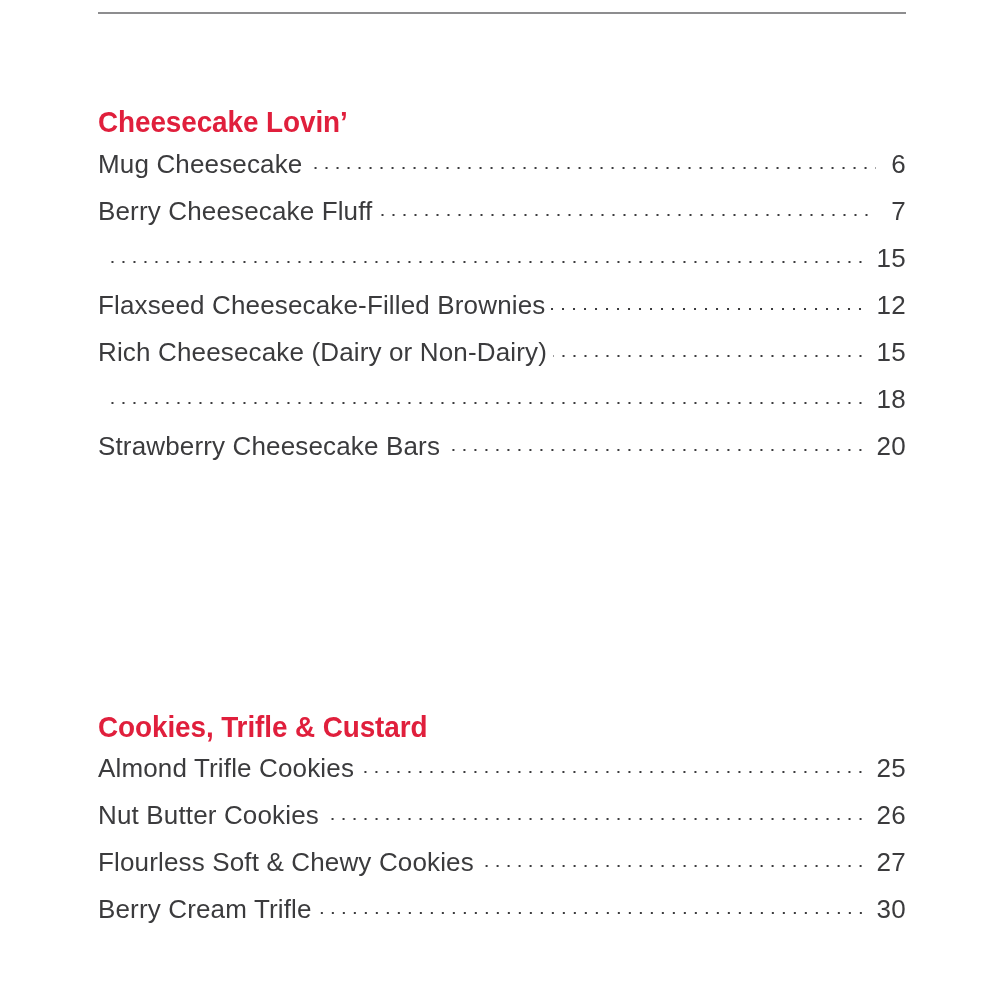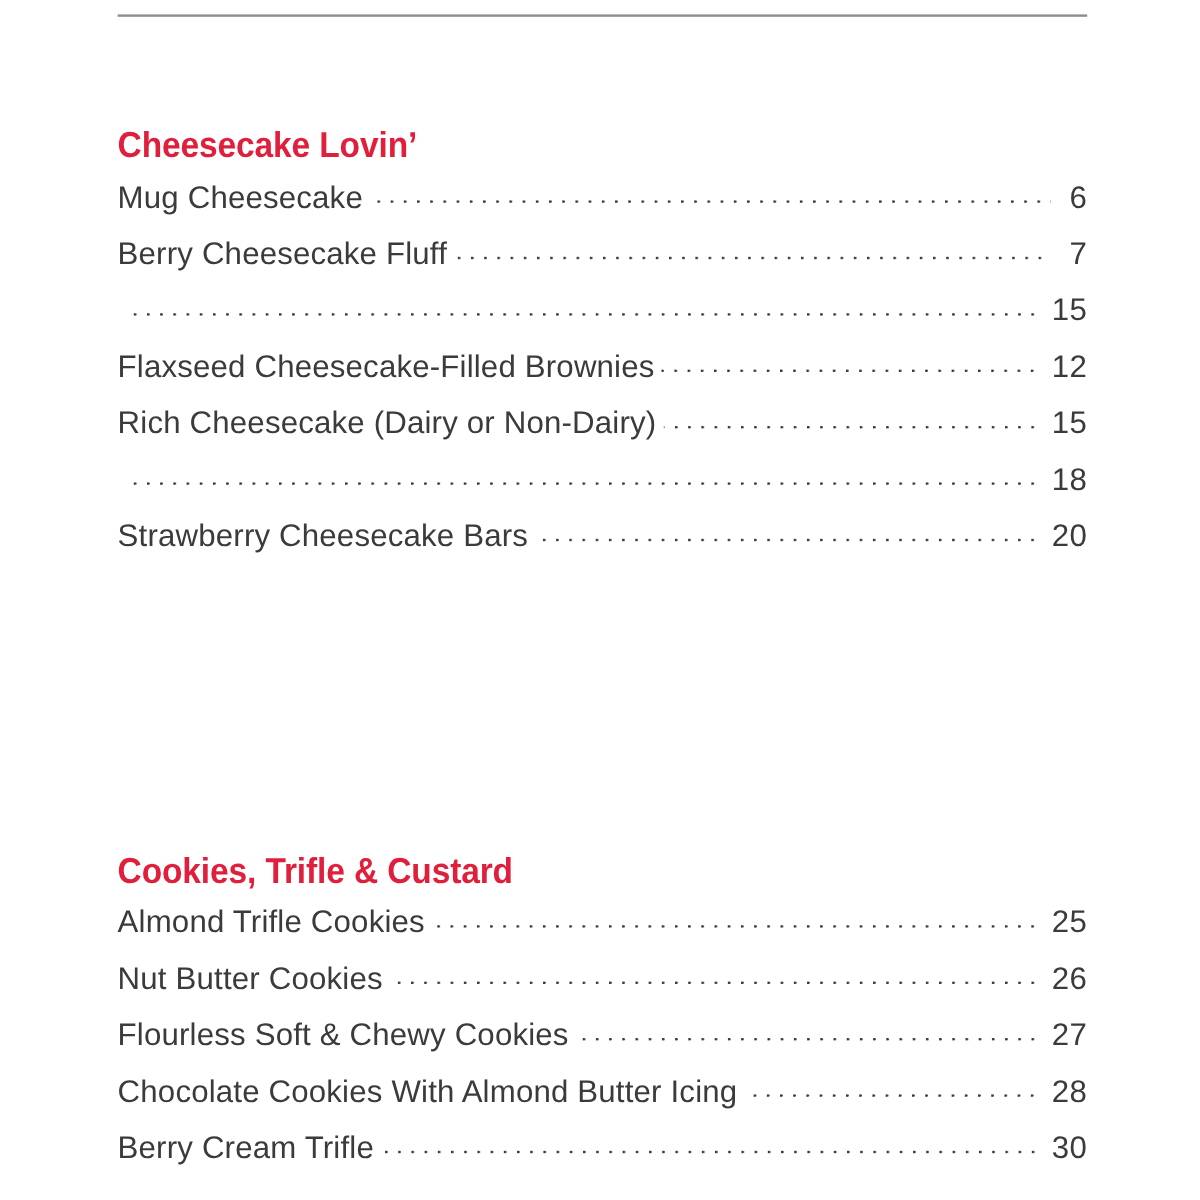--- a/index.html
+++ b/index.html
@@ -173,25 +173,20 @@
         <span class="entry-leader"></span>
         <span class="entry-page">26</span>
       </div>
 
       <div class="entry">
         <span class="entry-title">Flourless Soft &amp; Chewy Cookies</span>
         <span class="entry-leader"></span>
         <span class="entry-page">27</span>
       </div>
 
-      <div class="entry">
-        <span class="entry-title">Chocolate Cookies With Almond Butter Icing</span>
-        <span class="entry-leader"></span>
-        <span class="entry-page">28</span>
-      </div>
 
       <div class="entry">
         <span class="entry-title">Berry Cream Trifle</span>
         <span class="entry-leader"></span>
         <span class="entry-page">30</span>
       </div>
 
     </div>
 
   </div>

